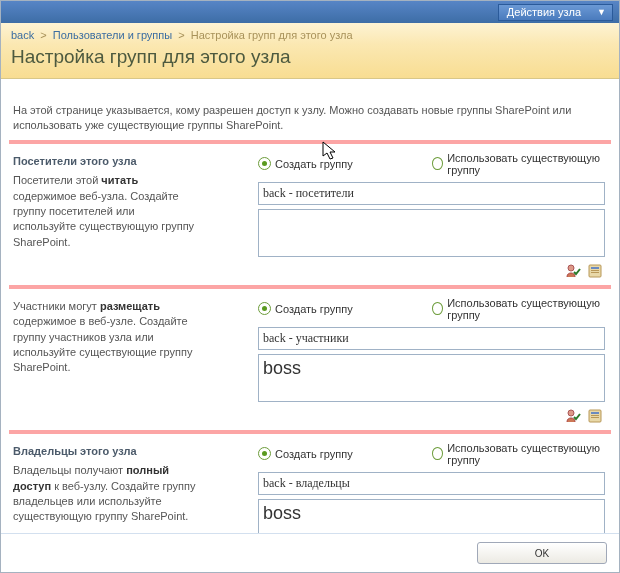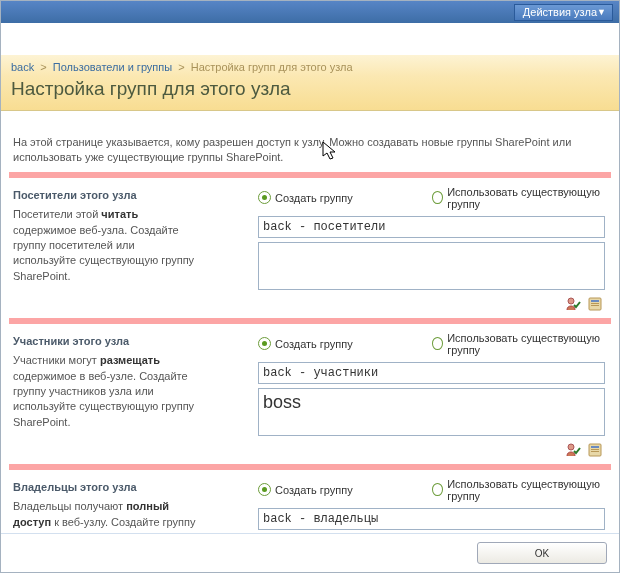--- a/index.html
+++ b/index.html
@@ -22,30 +22,29 @@
     padding-right: 6px;
   }
   .site-actions {
     background: linear-gradient(#6b99d5, #4a7bbd);
     border: 1px solid #2a5a9a;
     color: #fff;
     font-size: 11px;
     padding: 1px 6px 2px 8px;
     display: flex;
     align-items: center;
-    gap: 0;
+    gap: 16px;
     cursor: pointer;
   }
   .site-actions .chev { font-size: 9px; }
   .breadcrumb {
     background: linear-gradient(#fdf3d4, #fbe8b2);
     padding: 6px 10px 3px 10px;
     font-size: 11px;
     color: #9a8b5e;
-    margin-top: 32px;
   }
   .breadcrumb a { color: #3b6da1; text-decoration: none; }
   .breadcrumb .sep { color: #a8925a; margin: 0 3px; }
   .breadcrumb .current { color: #a8925a; }
   .titlebar {
     background: linear-gradient(#fbe8b2, #f8dd92);
     padding: 2px 10px 10px 10px;
     border-bottom: 1px solid #d8c789;
   }
   .titlebar h1 {
@@ -56,21 +55,21 @@
   }
   .desc {
     padding: 24px 12px 6px 12px;
     color: #555;
     font-size: 11px;
     line-height: 1.4;
   }
   .sections { padding: 0 8px; }
   .section {
     display: flex;
-    border-top: 6px solid #fca5a5;
+    border-top: 4px solid #fca5a5;
     padding: 8px 0 4px 0;
     gap: 10px;
   }
   .section-left {
     width: 195px;
     padding: 2px 4px 2px 4px;
     color: #555;
     line-height: 1.4;
   }
   .section-left .stitle {
@@ -102,21 +101,21 @@
     cursor: pointer;
   }
   .radio.checked::after {
     content: ""; width: 5px; height: 5px; border-radius: 50%;
     background: #5a9a20;
   }
   .txtinput {
     width: 100%;
     border: 1px solid #a0b2c6;
     padding: 3px 4px;
-    font-family: Liberation Mono, monospace;
+    font-family: Liberation Serif, serif;
     font-size: 12px;
     color: #333;
     margin-bottom: 4px;
     background: #fff;
   }
   .txtarea {
     width: 100%;
     height: 48px;
     border: 1px solid #a0b2c6;
     padding: 3px 4px;
@@ -223,22 +222,21 @@
               <rect x="4" y="7" width="8" height="1" fill="#b89858"></rect>
               <rect x="4" y="9" width="8" height="1" fill="#b89858"></rect>
             </svg>
         </span>
       </div>
     </div>
   </div>
 
   <div class="section">
     <div class="section-left">
-      <div class="stitle">Участники этого узла</div>
-      <span>Участники могут </span><b>размещать</b><span> содержимое в веб-узле. Создайте группу участников узла или используйте существующую группу SharePoint.</span>
+      <span>Участники могут </span><b>размещать</b><span> содержимое в веб-узле. Создайте группу участников узла или используйте существующие группу SharePoint.</span>
     </div>
     <div class="section-right">
       <div class="radio-row">
         <label>
           <span class="radio checked"></span>
           <span>Создать группу</span>
         </label>
         <label>
           <span class="radio"></span>
           <span>Использовать существующую группу</span>

